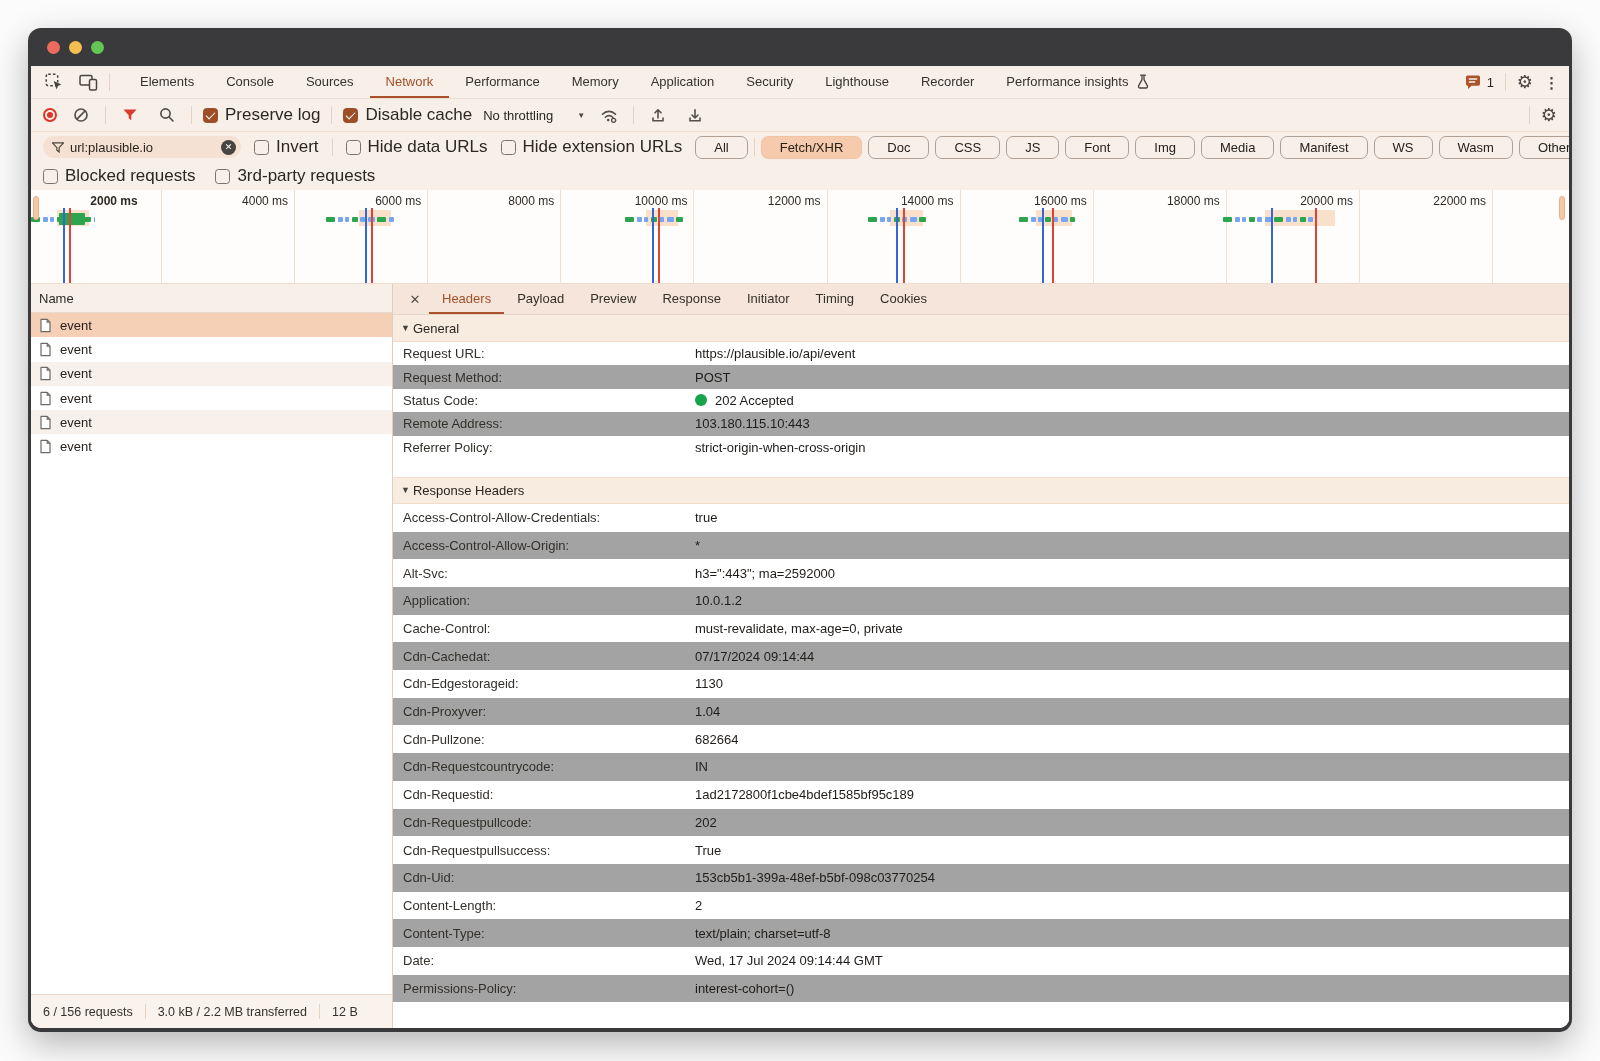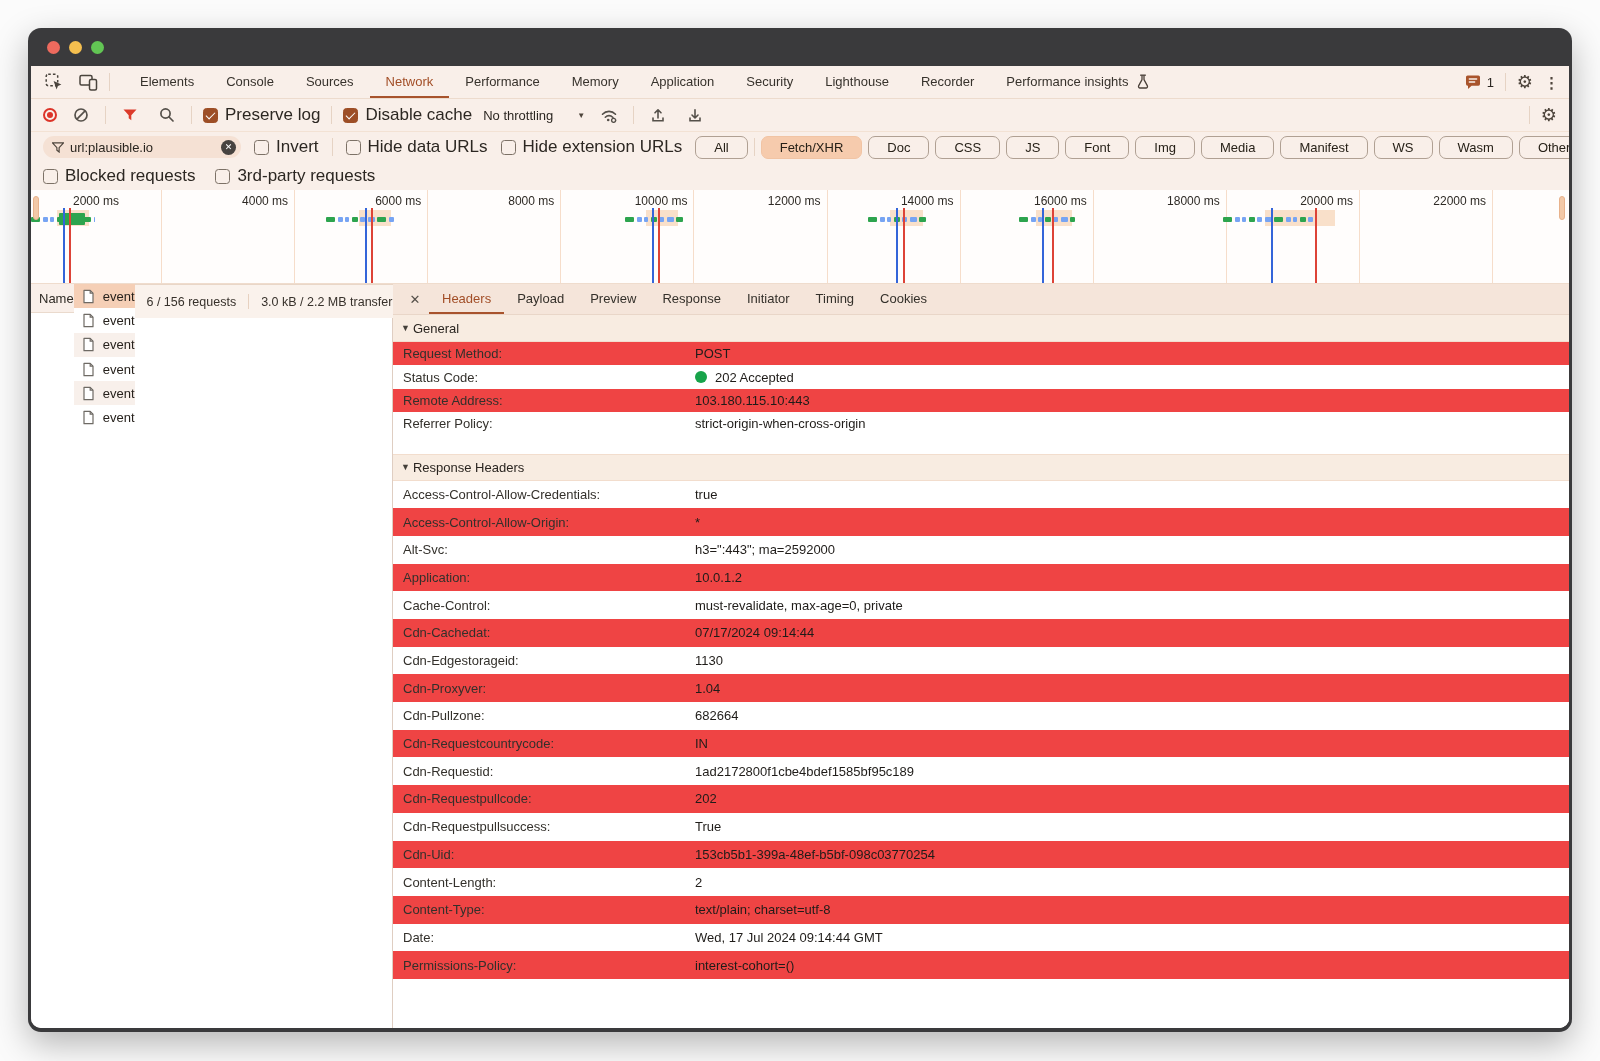--- a/index.html
+++ b/index.html
@@ -65,21 +65,21 @@
   .ov-hl    { position:absolute; top:20px; height:16px; background:#f8d8bd; opacity:.8; }
   .ov-dash  { position:absolute; top:27px; height:5px; border-radius:1px; }
   .ov-block { position:absolute; top:23px; height:12px; background:#2da44e; border-radius:1px; }
   .ov-line  { position:absolute; top:18px; bottom:0; width:2px; }
   .ov-handle{ position:absolute; top:6px; width:6px; height:24px; border-radius:4px;
               background:#f3c9a8; border:1px solid #e8b28c; }
 
   
   .main { flex:1; display:flex; min-height:0; }
   .left { width:362px; flex:0 0 auto; background:#fff; border-right:1px solid #dfcec2;
-          display:flex; flex-direction:row; min-height:0; }
+          display:flex; flex-direction:column; min-height:0; }
   .name-header { height:29px; flex:0 0 auto; background:#f9efe9; border-bottom:1px solid #eadacd;
                  font-size:13px; color:#2e2a24; display:flex; align-items:center; padding-left:8px; }
   .req-row { height:24.3px; flex:0 0 auto; display:flex; align-items:center; gap:8px;
              padding-left:8px; font-size:13px; color:#26211c; }
   .req-row.alt { background:#f8f0eb; }
   .req-row.sel { background:#f5cfb6; }
   .left-fill { flex:1; }
   .statusbar { height:34px; flex:0 0 auto; border-top:1px solid #e9d6c7; background:#faf2ec;
                display:flex; align-items:center; gap:12px; padding:0 12px; font-size:12.5px;
                color:#37312b; white-space:nowrap; overflow:hidden; }
@@ -94,21 +94,21 @@
   .dtab.sel { color:#a24e27; border-bottom-color:#a8532c; }
   .detail-body { flex:1; overflow:hidden; background:#fff; }
   .section-header { height:27px; background:#f8ece1; border-bottom:1px solid #f2ddcd;
                     display:flex; align-items:center; gap:3px; padding-left:8px;
                     font-size:13px; color:#2a2520; }
   .section-header.bordered-top { border-top:1px solid #f2ddcd; }
   .tri { font-size:9px; color:#44403a; }
   .section-gap { height:18px; }
   .hrow { display:flex; align-items:center; padding-left:10px; font-size:13px; }
   .hrow.g { height:23.4px; } .hrow.r { height:27.7px; }
-  .hrow.alt { background:#ef4444; }
+  .hrow.alt { background:#a3a3a3; }
   .hname { width:292px; flex:0 0 auto; color:#33302b; }
   .hval { color:#1f1c19; display:flex; align-items:center; gap:8px; white-space:nowrap; }
   .dot { width:12px; height:12px; border-radius:50%; background:#17a34a; flex:0 0 auto; }
   svg { display:block; }
 </style>
 </head>
 <body>
 
 <div class="window">
   <div class="titlebar">
@@ -296,21 +296,21 @@
         <span>Blocked requests</span>
       </span>
       <span class="cbg">
         <span class="cb"></span>
         <span>3rd-party requests</span>
       </span>
     </div>
 
     <div class="overview" id="overview">
         <div class="ov-grid" style="left: 130px;"></div>
-        <div class="ov-label" style="left: 42px; width: 82px; text-align: left;">2000 ms</div>
+        <div class="ov-label" style="left: 42px; width: 82px; text-align: center; font-weight: bold;">2000 ms</div>
         <div class="ov-grid" style="left: 263.1px;"></div>
         <div class="ov-label" style="left: 175.1px; width: 82px; text-align: right;">4000 ms</div>
         <div class="ov-grid" style="left: 396.2px;"></div>
         <div class="ov-label" style="left: 308.2px; width: 82px; text-align: right;">6000 ms</div>
         <div class="ov-grid" style="left: 529.3px;"></div>
         <div class="ov-label" style="left: 441.3px; width: 82px; text-align: right;">8000 ms</div>
         <div class="ov-grid" style="left: 662.4px;"></div>
         <div class="ov-label" style="left: 574.4px; width: 82px; text-align: right;">10000 ms</div>
         <div class="ov-grid" style="left: 795.5px;"></div>
         <div class="ov-label" style="left: 707.5px; width: 82px; text-align: right;">12000 ms</div>
@@ -477,20 +477,24 @@
               <div class="dtab">Timing</div>
               <div class="dtab">Cookies</div>
             </div>
         </div>
         <div class="detail-body">
           <div class="section-header">
             <span class="tri">▼</span>
             <span>General</span>
           </div>
           <div id="general-rows">
+              <div class="hrow g">
+                <div class="hname">Request URL:</div>
+                <div class="hval">https://plausible.io/api/event</div>
+              </div>
               <div class="hrow g alt">
                 <div class="hname">Request Method:</div>
                 <div class="hval">POST</div>
               </div>
               <div class="hrow g">
                 <div class="hname">Status Code:</div>
                 <div class="hval"><div class="dot"></div>202 Accepted</div>
               </div>
               <div class="hrow g alt">
                 <div class="hname">Remote Address:</div>

